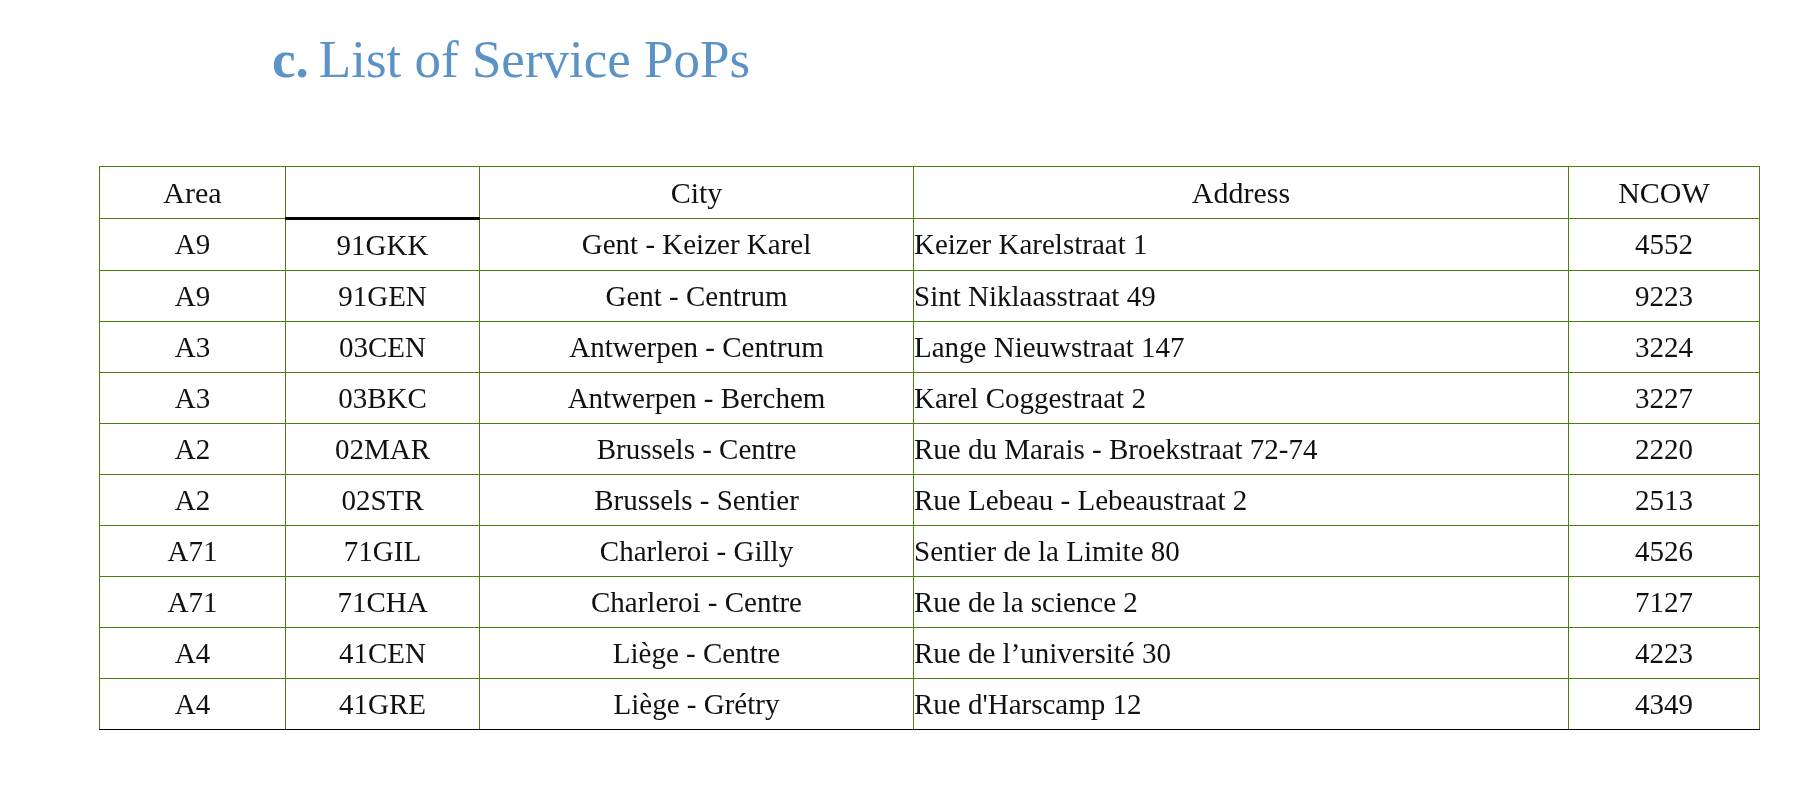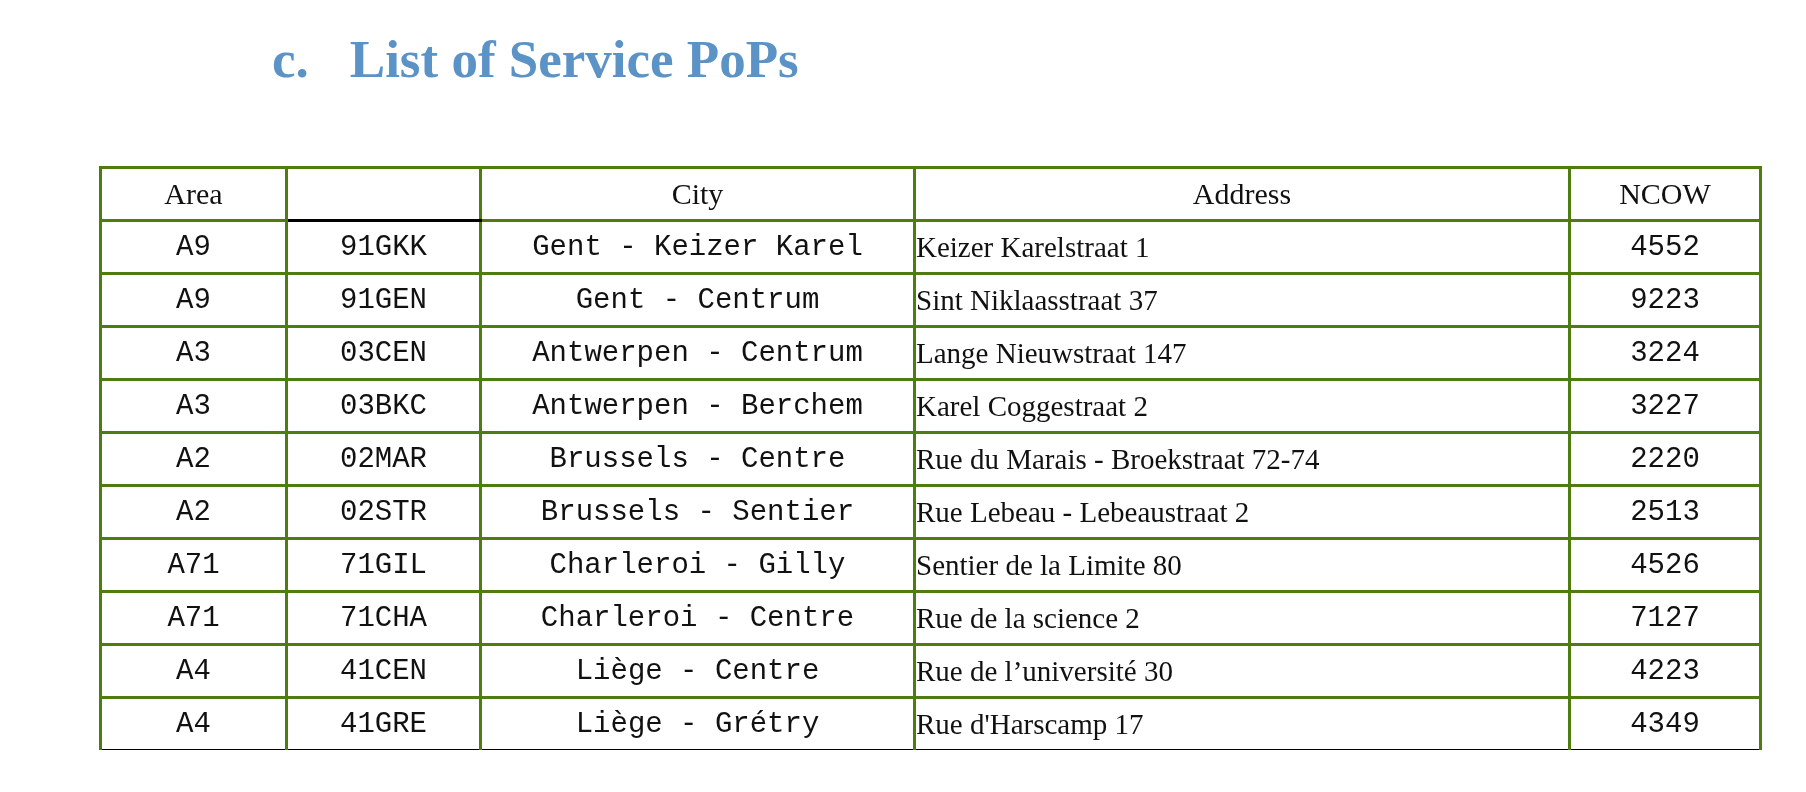--- a/index.html
+++ b/index.html
@@ -28,43 +28,42 @@
     line-height: 1.1;
     color: #5b93c7;
     white-space: nowrap;
   }
   .heading .label {
     font-weight: bold;
     font-family: "Liberation Serif", serif;
     margin-right: 10px;
   }
   .heading .title {
-    font-weight: bold;
-    margin-left: 31px;
+    font-weight: normal;
   }
   .table-wrap {
     position: absolute;
     left: 99px;
     top: 166px;
     width: 1660px;
   }
   table.pops {
     border-collapse: collapse;
     width: 1660px;
     table-layout: fixed;
     font-size: 29px;
   }
   table.pops col.c-area   { width: 186px; }
   table.pops col.c-code   { width: 194px; }
   table.pops col.c-city   { width: 434px; }
   table.pops col.c-addr   { width: 655px; }
   table.pops col.c-ncow   { width: 191px; }
 
   table.pops th, table.pops td {
-    border: 3px solid #4d7c0f;
+    border: 1px solid #4d7c0f;
     padding: 0;
     height: 50px;
     vertical-align: middle;
   }
   thead th {
     font-weight: normal;
     text-align: center;
     height: 54px;
     border-bottom: 3px solid #000000;
     font-size: 30px;
@@ -74,21 +73,20 @@
   }
   tbody td {
     border-top: none;
     border-bottom: none;
   }
   tbody tr:last-child td {
     border-bottom: 1px solid #000000;
   }
   td.area, td.code, td.city, td.ncow {
     text-align: center;
-    font-family: Liberation Mono, monospace;
   }
   td.addr {
     text-align: left;
     padding-left: 22px;
   }
   th.city-h, th.addr-h, th.ncow-h, th.area-h {
     text-align: center;
   }
 </style>
 </head>
@@ -123,21 +121,21 @@
           <td class="area">A9</td>
           <td class="code">91GKK</td>
           <td class="city">Gent - Keizer Karel</td>
           <td class="addr">Keizer Karelstraat 1</td>
           <td class="ncow">4552</td>
         </tr>
         <tr>
           <td class="area">A9</td>
           <td class="code">91GEN</td>
           <td class="city">Gent - Centrum</td>
-          <td class="addr">Sint Niklaasstraat 37</td>
+          <td class="addr">Sint Niklaasstraat 49</td>
           <td class="ncow">9223</td>
         </tr>
         <tr>
           <td class="area">A3</td>
           <td class="code">03CEN</td>
           <td class="city">Antwerpen - Centrum</td>
           <td class="addr">Lange Nieuwstraat 147</td>
           <td class="ncow">3224</td>
         </tr>
         <tr>
@@ -179,20 +177,20 @@
           <td class="area">A4</td>
           <td class="code">41CEN</td>
           <td class="city">Liège - Centre</td>
           <td class="addr">Rue de l’université 30</td>
           <td class="ncow">4223</td>
         </tr>
         <tr>
           <td class="area">A4</td>
           <td class="code">41GRE</td>
           <td class="city">Liège - Grétry</td>
-          <td class="addr">Rue d'Harscamp 17</td>
+          <td class="addr">Rue d'Harscamp 12</td>
           <td class="ncow">4349</td>
         </tr>
       </tbody>
     </table>
   </div>
 
 </div>
 
 </body></html>

